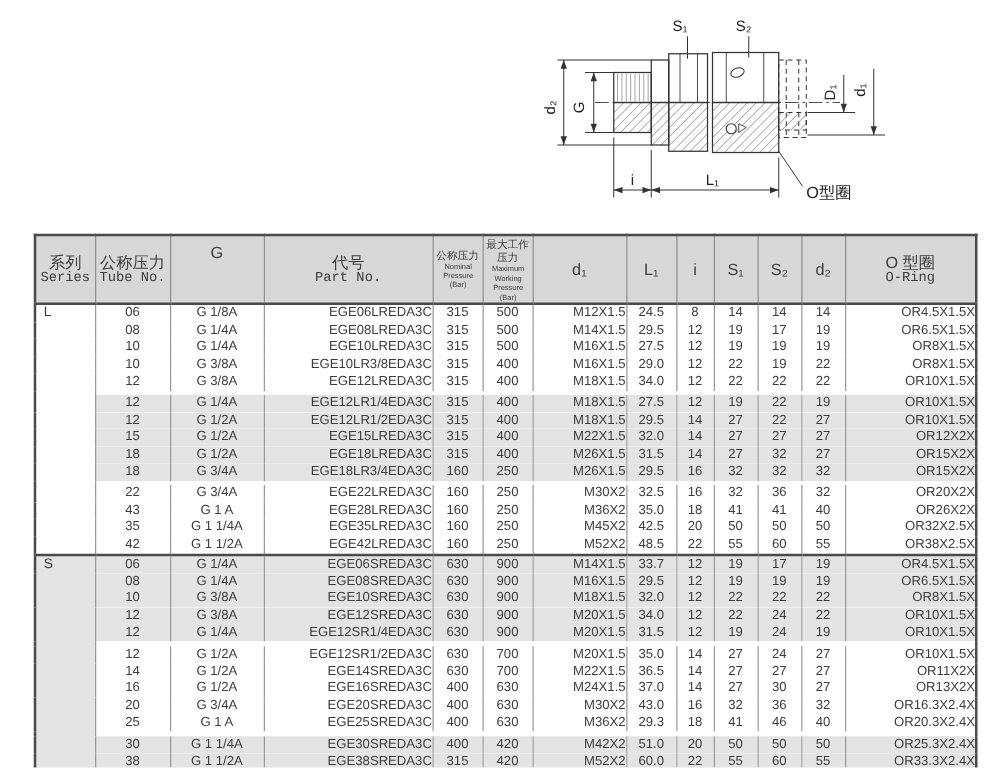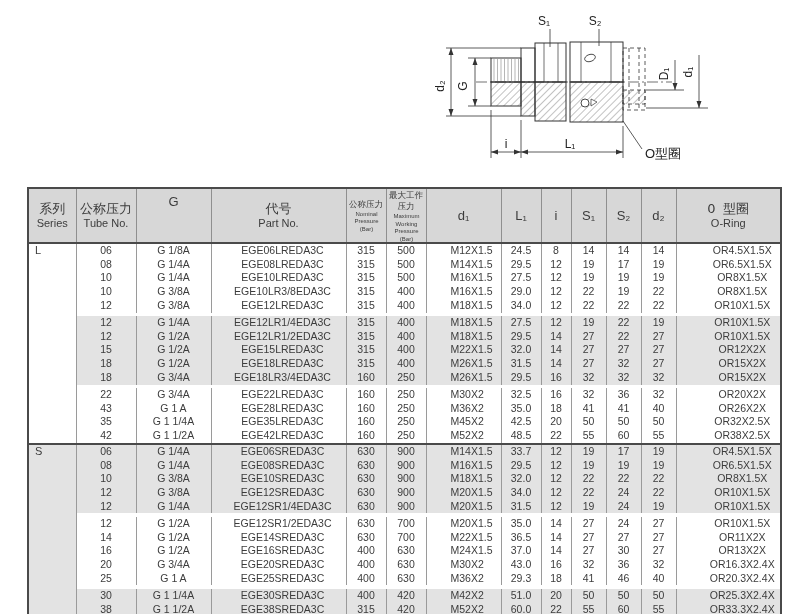--- a/index.html
+++ b/index.html
@@ -8,30 +8,30 @@
   
   .drawing{position:absolute;left:418px;top:0;width:376px;height:182px;}
   .drawing svg{display:block;}
 
   
   .spec-table{position:absolute;left:27px;top:187px;width:753px;border-collapse:collapse;table-layout:fixed;}
   .spec-table{border:2px solid #4a4a4a;}
   .spec-table th{background:#d7d7d7;border-right:1px solid #8f8f8f;border-bottom:2px solid #4a4a4a;
     height:48px;padding:0;vertical-align:middle;text-align:center;font-weight:normal;}
   .spec-table th:last-child{border-right:none;}
-  .h-zh{font-size:13px;line-height:15px;font-family:Liberation Mono, monospace;}
-  .h-en{font-size:11px;line-height:13px;}
+  .h-zh{font-size:13px;line-height:15px;}
+  .h-en{font-size:11px;line-height:13px;font-family:Liberation Mono, monospace;}
   .h-sym{font-size:13px;}
   .h-zh-sm{font-size:8.5px;line-height:11px;}
   .h-en-xs{font-size:6.3px;line-height:7.5px;transform:scale(.95);}
   .spec-table td{height:13.7px;line-height:13.7px;padding:0;font-size:10.5px;
     border-right:1px solid #9a9a9a;text-align:center;white-space:nowrap;overflow:hidden;}
   .spec-table td:last-child{border-right:none;padding-left:28px;}
-  td.col-2,td.col-11{text-align:center;padding-left:8px;}
-  td.col-5{text-align:left;padding-left:24px;}
+  td.col-2,td.col-11{text-align:right;padding-left:8px;}
+  td.col-5{text-align:right;padding-left:24px;}
   tr.shaded td{background:#e3e3e3;}
   tr.gap-row td{height:3.5px;line-height:3.5px;background:#fff;border:none;}
   td.series-cell{vertical-align:top;text-align:left;padding-left:6px;font-size:11px;background:#fff;
     border-right:1px solid #9a9a9a;}
   tr.section-start td{border-top:2px solid #4a4a4a;}
   td.section-start{border-top:2px solid #4a4a4a;}
 </style>
 </head>
 <body>
 

